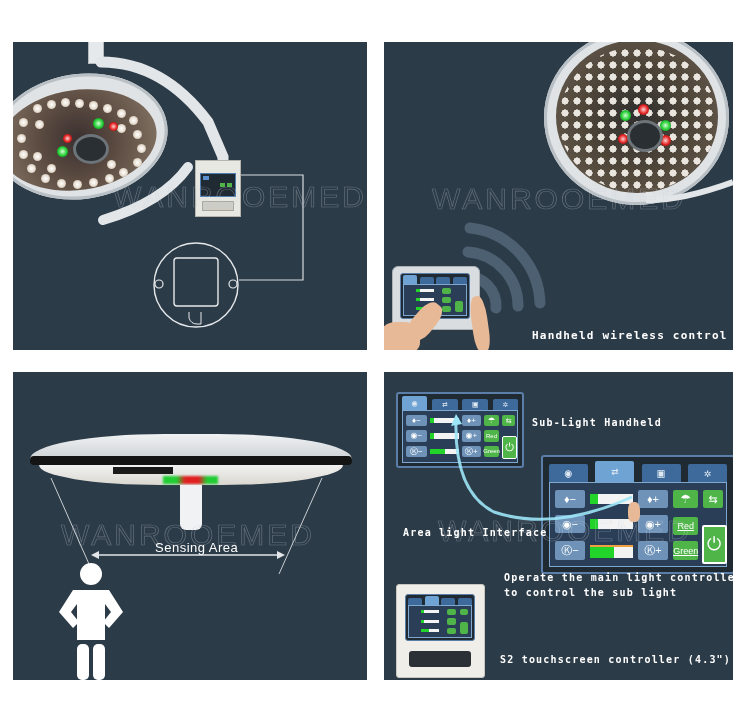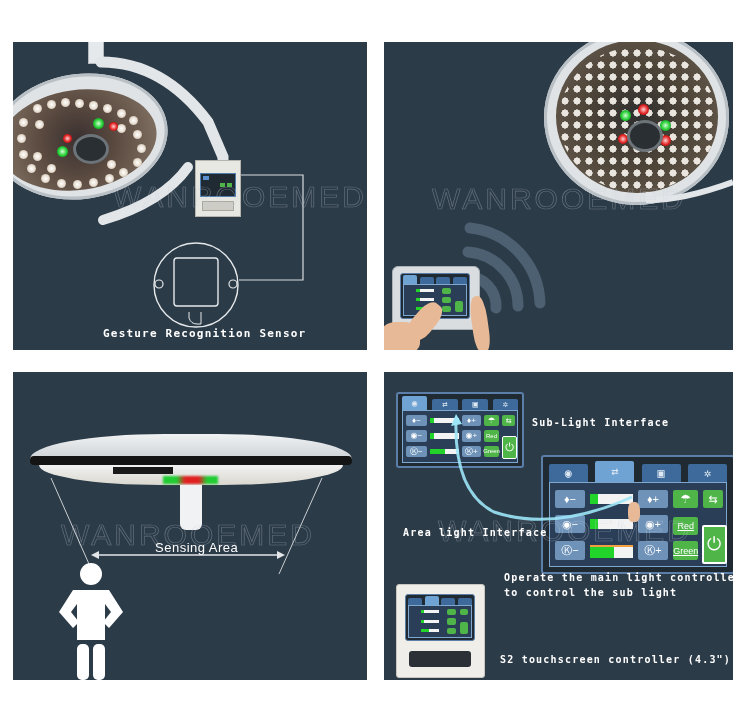--- a/index.html
+++ b/index.html
@@ -91,21 +91,20 @@
   </div>
 
   <svg style="position:absolute;left:138px;top:198px;" width="90" height="92">
     <circle cx="45" cy="45" r="42" stroke="#e6e9eb" stroke-width="1.4" fill="none"></circle>
     <rect x="23" y="18" width="44" height="48" rx="3" stroke="#e6e9eb" stroke-width="1.4" fill="none"></rect>
     <circle cx="8" cy="44" r="4" stroke="#e6e9eb" stroke-width="1.2" fill="none"></circle>
     <circle cx="82" cy="44" r="4" stroke="#e6e9eb" stroke-width="1.2" fill="none"></circle>
     <path d="M38 72 L38 78 Q40 84 46 84 L50 84 L50 72" stroke="#e6e9eb" stroke-width="1" fill="none"></path>
   </svg>
   <div class="watermark" style="left:100px;top:138px;">WANROOEMED</div>
-  <div class="caption" style="left:90px;top:285px;">Gesture Recognition Sensor</div>
 </div>
 
 <div class="panel" id="p2">
   <div class="lamp" style="left:160px;top:-12px;width:185px;height:175px;"></div>
   <div class="lamp-face" style="left:172px;top:-2px;width:162px;height:153px;background:radial-gradient(circle,#2e2e2e 0%,#4d4438 45%,#6c6052 100%);"></div>
 
   <div style="position:absolute;left:175px;top:5px;width:158px;height:145px;border-radius:50%;overflow:hidden;background-image:radial-gradient(circle,#f2efe8 0 3.4px,transparent 3.8px);background-size:12px 12px;opacity:0.95;"></div>
   <div class="led green" style="left:236px;top:68px;width:11px;height:11px;"></div>
   <div class="led red" style="left:254px;top:62px;width:11px;height:11px;"></div>
   <div class="led green" style="left:276px;top:78px;width:11px;height:11px;"></div>
@@ -144,20 +143,21 @@
         <div class="ui-green" style="left:62%;top:40%;width:14%;height:20%;"></div>
         <div class="ui-green" style="left:62%;top:70%;width:14%;height:20%;"></div>
         <div class="ui-green" style="left:82%;top:55%;width:14%;height:35%;"></div>
       </div>
     </div>
   </div>
   <div class="hand" style="left:30px;top:258px;width:22px;height:42px;transform:rotate(40deg);"></div>
   <div class="hand" style="left:-4px;top:280px;width:40px;height:32px;"></div>
   <div class="hand" style="left:88px;top:254px;width:16px;height:56px;transform:rotate(-8deg);"></div>
   <div class="watermark" style="left:48px;top:140px;">WANROOEMED</div>
+  <div class="caption" style="left:148px;top:287px;">Handheld wireless control</div>
 </div>
 
 <div class="panel" id="p3">
 
   <div style="position:absolute;left:17px;top:62px;width:322px;height:30px;border-radius:50% 50% 6px 6px / 100% 100% 6px 6px;background:linear-gradient(#f0f2f3,#c7ccd0);"></div>
   <div style="position:absolute;left:17px;top:84px;width:322px;height:9px;background:#141414;border-radius:4px;"></div>
   <div style="position:absolute;left:26px;top:93px;width:304px;height:20px;background:linear-gradient(#f2f2f2,#d9d7cf);border-radius:0 0 40% 40%/0 0 100% 100%;"></div>
   <div style="position:absolute;left:100px;top:95px;width:60px;height:7px;background:#1a1a1a;"></div>
   <div style="position:absolute;left:150px;top:104px;width:55px;height:8px;background:linear-gradient(90deg,#22cc33 0%,#22cc33 25%,#e02020 40%,#e02020 65%,#22cc33 80%,#22cc33 100%);filter:blur(1px);"></div>
   <div style="position:absolute;left:167px;top:113px;width:22px;height:45px;background:#f1f2f3;border-radius:0 0 6px 6px;"></div>
@@ -206,21 +206,21 @@
           <div class="fill" style="width:50%;"></div>
         </div>
       <div class="ui-btn" style="left:52%;top:68%;width:16%;height:22%;">Ⓚ+</div>
       <div class="ui-green" style="left:71%;top:8%;width:13%;height:22%;font-size:8px;">☂</div>
       <div class="ui-green" style="left:71%;top:38%;width:13%;height:22%;font-size:6px;">Red</div>
       <div class="ui-green" style="left:71%;top:68%;width:13%;height:22%;font-size:6px;">Green</div>
       <div class="ui-green" style="left:87%;top:8%;width:11%;height:22%;font-size:7px;">⇆</div>
       <div class="ui-green" style="left:87%;top:50%;width:11%;height:40%;font-size:11px;border:1px solid #fff;">⏻</div>
     </div>
   </div>
-  <div class="caption" style="left:148px;top:45px;font-size:10px;">Sub-Light Interface</div>
+  <div class="caption" style="left:148px;top:45px;font-size:10px;">Sub-Light Handheld</div>
 
   <div class="ui" style="left:157px;top:83px;width:190px;height:115px;">
     <div class="ui-tabs">
       <div class="ui-tab" style="font-size:12px;">◉</div>
       <div class="ui-tab active" style="font-size:12px;">⇄</div>
       <div class="ui-tab" style="font-size:12px;">▣</div>
       <div class="ui-tab" style="font-size:12px;">✲</div>
     </div>
     <div class="ui-body">
       <div class="ui-btn" style="left:3%;top:8%;width:17%;height:22%;font-size:11px;">♦−</div>

